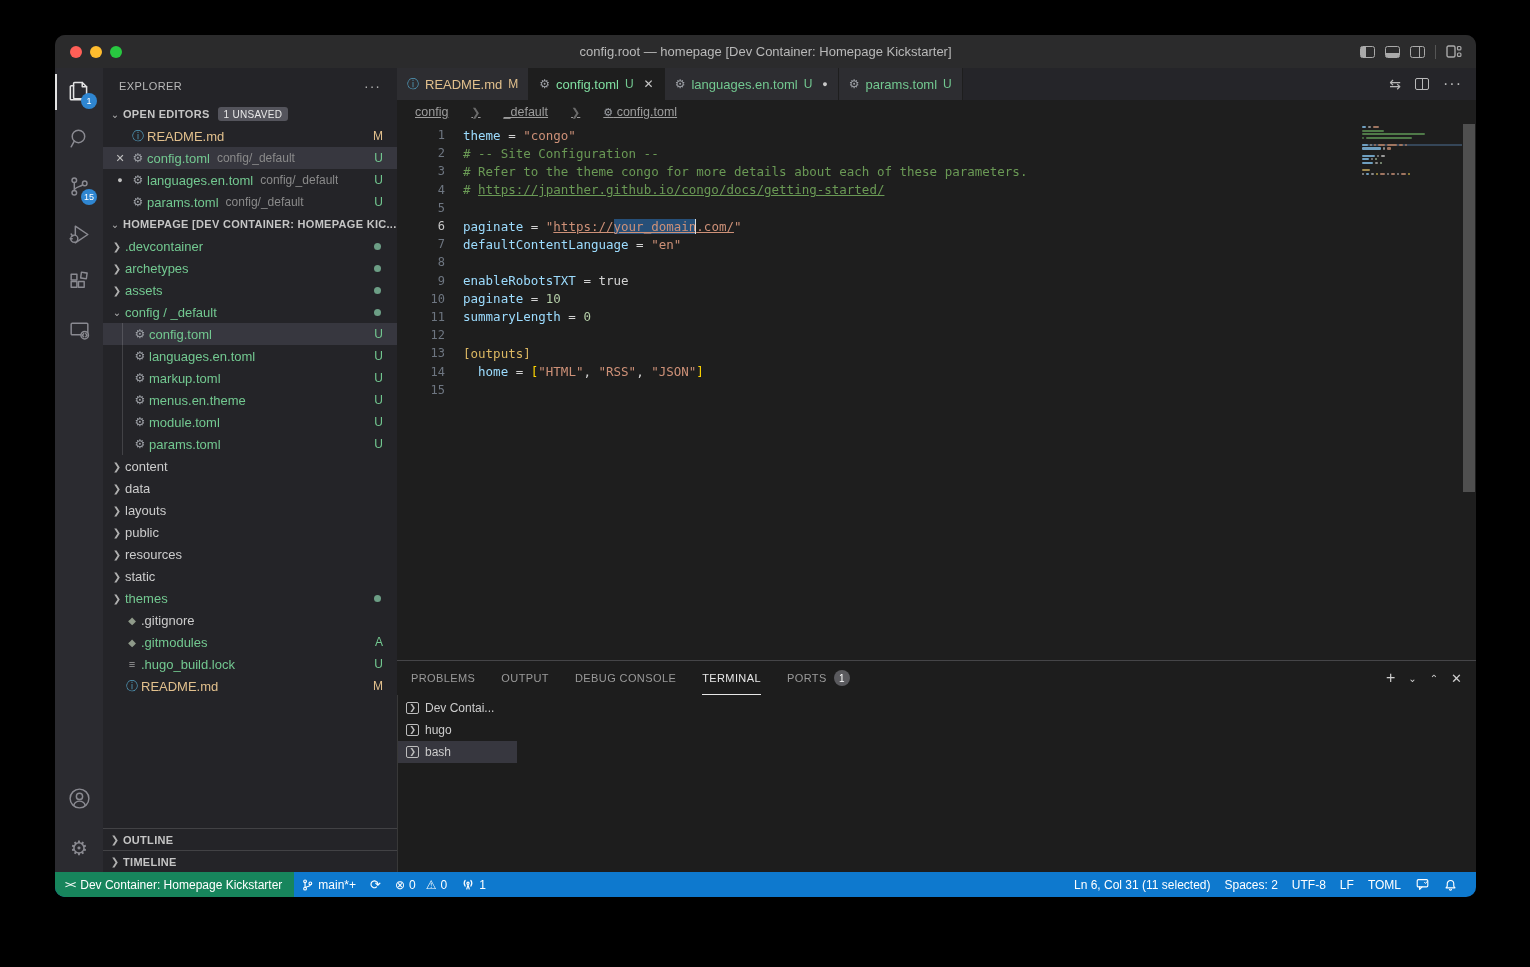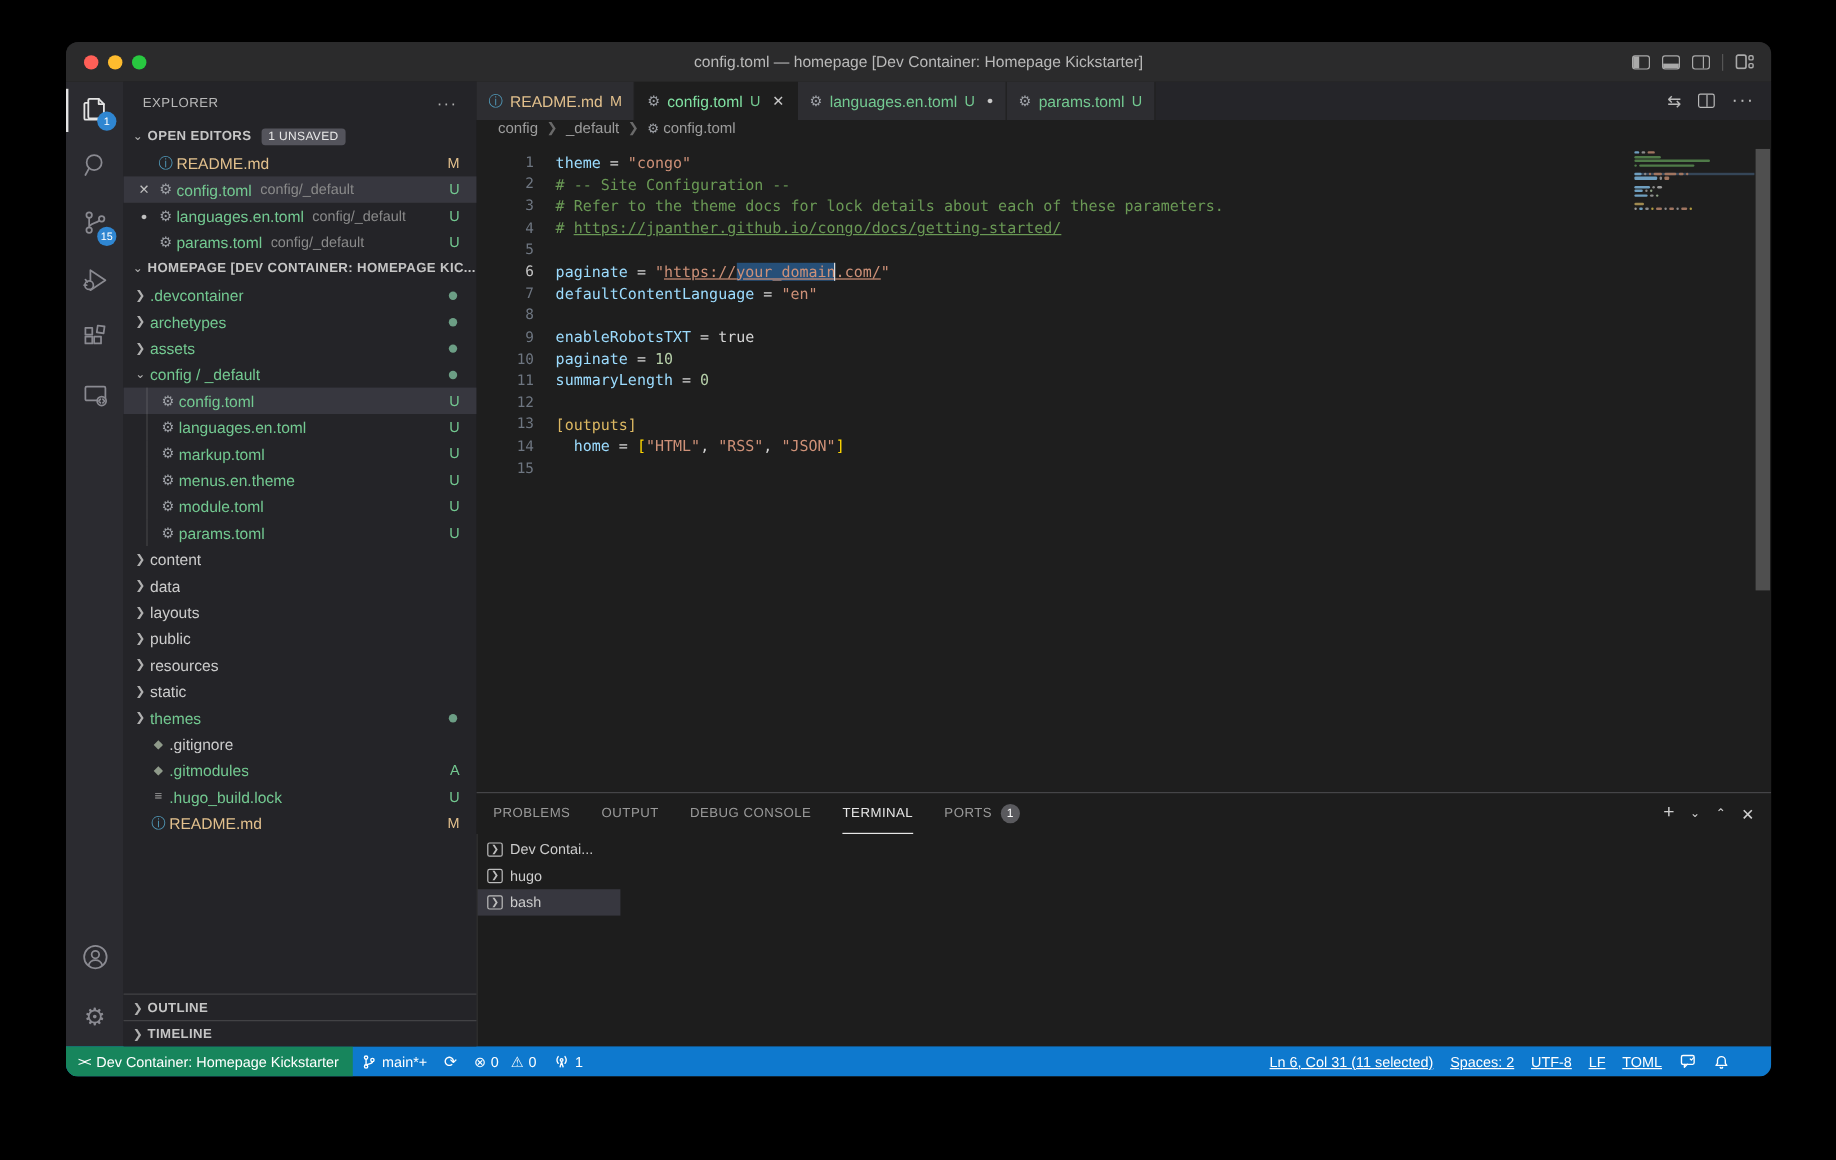--- a/index.html
+++ b/index.html
@@ -61,21 +61,21 @@
   .tab { display:flex; align-items:center; padding:0 10px; background:#2d2d31; border-right:1px solid #1e1e1e; font-size:13px; color:#9f9f9f; gap:6px; cursor:pointer; }
   .tab.active { background:#1e1e1e; }
   .tab .t-ico { font-size:12px; }
   .tab .t-badge { font-size:12px; }
   .tab .t-close { color:#c8c8c8; font-size:12px; margin-left:4px; }
   .tab .t-dot { color:#c8c8c8; font-size:9px; margin-left:4px; }
   .tab-actions { margin-left:auto; display:flex; align-items:center; gap:14px; padding-right:14px; color:#b9b9b9; }
   .split-ico { width:14px; height:12px; border:1.3px solid #b9b9b9; border-radius:2px; position:relative; }
   .split-ico::before { content:""; position:absolute; left:50%; top:0; bottom:0; width:1.3px; background:#b9b9b9; }
 
-  .breadcrumbs { height:24px; display:flex; align-items:flex-start; font-size:12.5px; color:#9d9d9d; padding-left:18px; gap:4px; flex:0 0 24px; }
+  .breadcrumbs { height:24px; display:flex; align-items:center; font-size:12.5px; color:#9d9d9d; padding-left:18px; gap:20px; flex:0 0 24px;text-decoration:underline; }
   .bc-sep { color:#6a6a6a; font-size:11px; padding:0 3px; }
 
   
   .code-area { flex:1; position:relative; font-family:"DejaVu Sans Mono","Liberation Mono",monospace; font-size:12.5px; overflow:hidden; }
   .code-lines { position:absolute; left:0; top:2px; right:0; }
   .cl { height:18.2px; display:flex; align-items:center; white-space:pre; }
   .cl .ln { width:48px; flex:0 0 48px; text-align:right; color:#6e7681; font-size:12px; }
   .cl.current .ln { color:#c6c6c6; }
   .cl .lc { padding-left:18px; }
   .tk-key{color:#9cdcfe}.tk-op{color:#d4d4d4}.tk-str{color:#ce9178}.tk-com{color:#6a9955}
@@ -106,36 +106,36 @@
   .tl-row { height:22px; display:flex; align-items:center; font-size:12px; color:#cccccc; padding-left:8px; gap:6px; cursor:pointer; }
   .tl-row.selected { background:#37373f; }
   .term-ico { width:13px; height:12px; border:1.1px solid #bdbdbd; border-radius:2px; font-size:8px; color:#bdbdbd; display:flex; align-items:center; justify-content:center; line-height:1; }
 
   
   .statusbar { height:25px; flex:0 0 25px; background:#0e79ce; display:flex; align-items:center; color:#fff; font-size:12px; }
   .sb-remote { background:#17855c; height:25px; display:flex; align-items:center; padding:0 12px 0 10px; gap:6px; cursor:pointer; }
   .sb-remote .rico { font-family:"DejaVu Sans Mono",monospace; font-size:11px; letter-spacing:-2px; }
   .sb-item { display:flex; align-items:center; gap:4px; padding:0 7px; height:25px; cursor:pointer; }
   .sb-left { display:flex; align-items:flex-start; margin-left:0; }
-  .sb-right { margin-left:auto; display:flex; padding-right:28px;text-decoration:underline; }
+  .sb-right { margin-left:auto; display:flex; padding-right:12px; }
   .sb-ico { font-size:12px; }
   svg.sico { display:block; }
 </style>
 </head>
 <body>
 
 <div class="window">
 
   <div class="titlebar">
     <div class="traffic">
       <div class="tl red"></div>
       <div class="tl yellow"></div>
       <div class="tl green"></div>
     </div>
-    <div class="win-title">config.toml — homepage [Dev Container: Homepage Kickstarter]</div>
+    <div class="win-title">config.root — homepage [Dev Container: Homepage Kickstarter]</div>
     <div class="tb-actions">
       <div class="layout-ico left"></div>
       <div class="layout-ico bottom"></div>
       <div class="layout-ico right"></div>
       <div class="tb-sep"></div>
       <svg class="sico" width="16" height="13" viewBox="0 0 16 13">
           <rect x="1" y="1" width="8" height="11" rx="1.5" fill="none" stroke="#a9a9a9" stroke-width="1.4"></rect>
           <rect x="11.5" y="1.5" width="3.4" height="3.4" rx="1" fill="none" stroke="#a9a9a9" stroke-width="1.2"></rect>
           <rect x="11.5" y="8" width="3.4" height="3.4" rx="1" fill="none" stroke="#a9a9a9" stroke-width="1.2"></rect>
         </svg>
@@ -430,21 +430,21 @@
           <span>config</span>
           <span class="bc-sep">❯</span>
           <span>_default</span>
           <span class="bc-sep">❯</span>
           <span><span class="gear-ico" style="font-size:11px;">⚙</span> config.toml</span>
         </div>
       <div class="code-area">
         <div class="code-lines" id="code-lines">
             <div class="cl"><span class="ln">1</span><span class="lc"><span class="tk-key">theme</span><span class="tk-op"> = </span><span class="tk-str">"congo"</span></span></div>
             <div class="cl"><span class="ln">2</span><span class="lc"><span class="tk-com"># -- Site Configuration --</span></span></div>
-            <div class="cl"><span class="ln">3</span><span class="lc"><span class="tk-com"># Refer to the theme docs for lock details about each of these parameters.</span></span></div>
+            <div class="cl"><span class="ln">3</span><span class="lc"><span class="tk-com"># Refer to the theme congo for more details about each of these parameters.</span></span></div>
             <div class="cl"><span class="ln">4</span><span class="lc"><span class="tk-com"># </span><span class="tk-com tk-link">https://jpanther.github.io/congo/docs/getting-started/</span></span></div>
             <div class="cl"><span class="ln">5</span><span class="lc"></span></div>
             <div class="cl current"><span class="ln">6</span><span class="lc"><span class="tk-key">paginate</span><span class="tk-op"> = </span><span class="tk-str">"</span><span class="tk-str tk-link">https://</span><span class="tk-str tk-link tk-sel">your_domain</span><span class="cursor-beam"></span><span class="tk-str tk-link">.com/</span><span class="tk-str">"</span></span></div>
             <div class="cl"><span class="ln">7</span><span class="lc"><span class="tk-key">defaultContentLanguage</span><span class="tk-op"> = </span><span class="tk-str">"en"</span></span></div>
             <div class="cl"><span class="ln">8</span><span class="lc"></span></div>
             <div class="cl"><span class="ln">9</span><span class="lc"><span class="tk-key">enableRobotsTXT</span><span class="tk-op"> = </span><span class="tk-plain">true</span></span></div>
             <div class="cl"><span class="ln">10</span><span class="lc"><span class="tk-key">paginate</span><span class="tk-op"> = </span><span class="tk-num">10</span></span></div>
             <div class="cl"><span class="ln">11</span><span class="lc"><span class="tk-key">summaryLength</span><span class="tk-op"> = </span><span class="tk-num">0</span></span></div>
             <div class="cl"><span class="ln">12</span><span class="lc"></span></div>
             <div class="cl"><span class="ln">13</span><span class="lc"><span class="tk-table">[outputs]</span></span></div>

